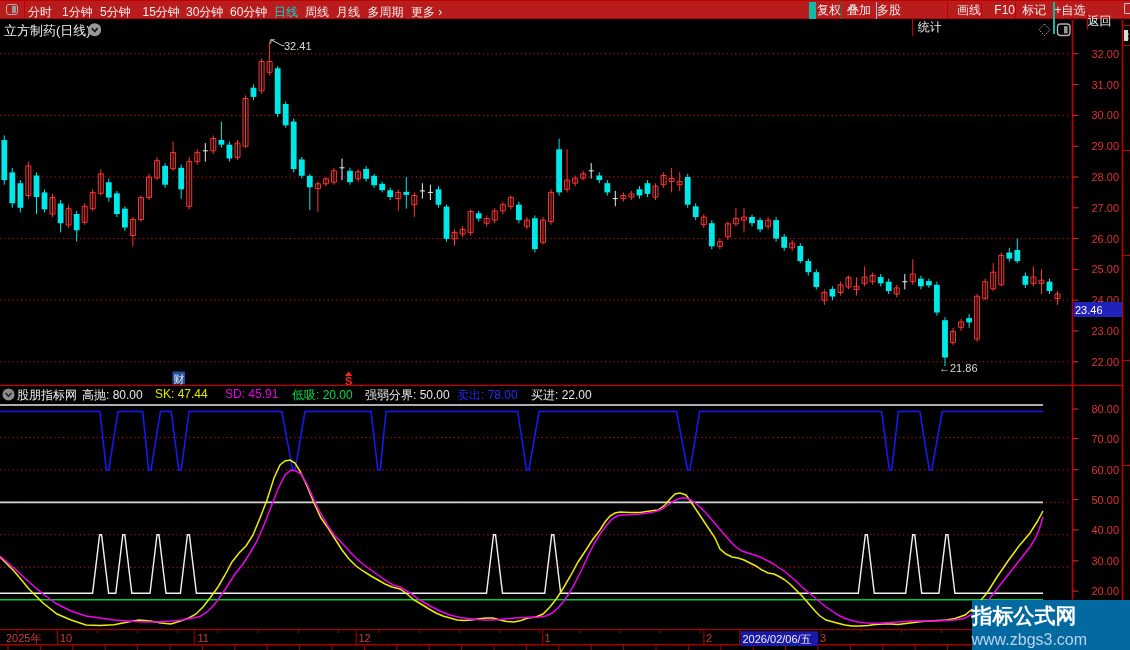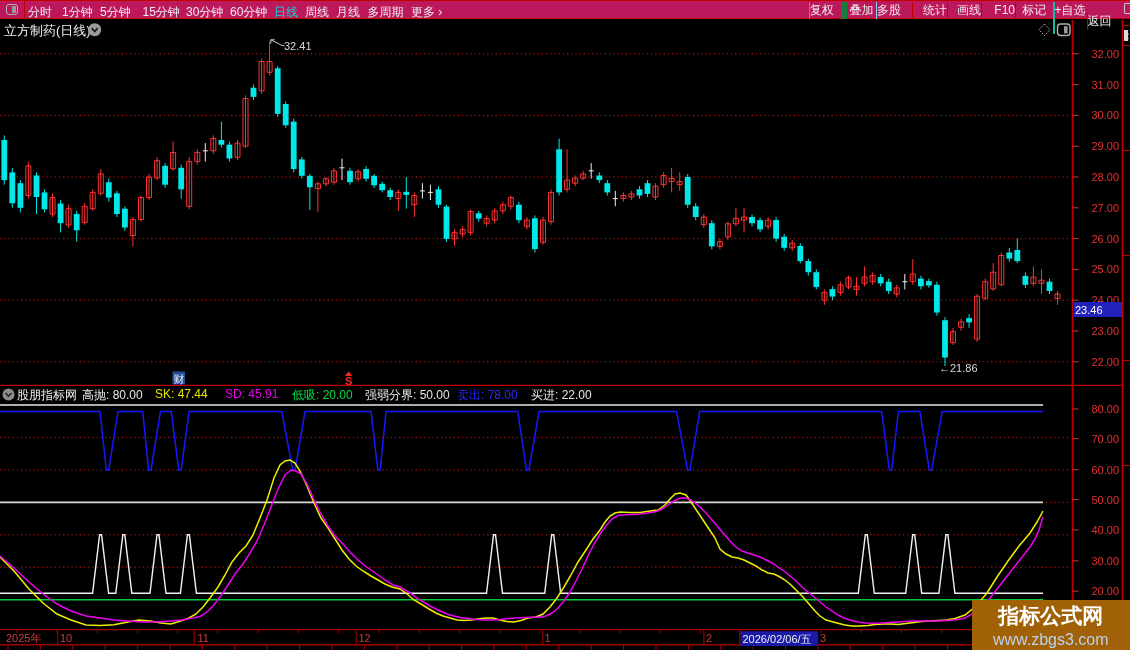--- a/index.html
+++ b/index.html
@@ -119,39 +119,39 @@
     <text x="60" y="641.5" fill="#cc3a3a" font-size="11">10</text>
     <text x="197.5" y="641.5" fill="#cc3a3a" font-size="11">11</text>
     <text x="358.5" y="641.5" fill="#cc3a3a" font-size="11">12</text>
     <text x="544.5" y="641.5" fill="#cc3a3a" font-size="11">1</text>
     <text x="706" y="641.5" fill="#cc3a3a" font-size="11">2</text>
     <text x="820" y="641.5" fill="#cc3a3a" font-size="11">3</text>
     <rect x="740.7" y="631.3" width="77.5" height="14.7" fill="#1a1aa8"></rect>
     <text x="742.5" y="643" fill="#f0f0f0" font-size="11">2026/02/06/五</text>
   </svg>
 
-<div style="position:absolute;left:0;top:0;width:1130px;height:19px;border-top:1px solid #c00000;border-bottom:1.5px solid #c00000;background:#be185d;font-size:12px">
+<div style="position:absolute;left:0;top:0;width:1130px;height:19px;border-top:1px solid #c00000;border-bottom:1.5px solid #c00000;background:#b91c1c;font-size:12px">
  <div style="position:absolute;left:5.5px;top:2.5px;width:12px;height:11px;border:1.4px solid #b0b0b0;border-radius:3px"></div>
  <div style="position:absolute;left:11.5px;top:4.5px;width:4px;height:7px;background:#999"></div>
  <div style="position:absolute;left:23.5px;top:0;width:1px;height:17px;background:#c00000"></div>
  <div style="position:absolute;left:28px;top:3px;color:#eee">分时</div>
     <div style="position:absolute;left:62px;top:3px;color:#eee">1分钟</div>
     <div style="position:absolute;left:100px;top:3px;color:#eee">5分钟</div>
     <div style="position:absolute;left:142.5px;top:3px;color:#eee">15分钟</div>
     <div style="position:absolute;left:186px;top:3px;color:#eee">30分钟</div>
     <div style="position:absolute;left:230px;top:3px;color:#eee">60分钟</div>
     <div style="position:absolute;left:274px;top:3px;color:#00dcdc">日线</div>
     <div style="position:absolute;left:305px;top:3px;color:#eee">周线</div>
     <div style="position:absolute;left:336px;top:3px;color:#eee">月线</div>
     <div style="position:absolute;left:367.5px;top:3px;color:#eee">多周期</div>
     <div style="position:absolute;left:411px;top:3px;color:#eee">更多 ›</div>
- <div style="position:absolute;left:808.8px;top:1px;width:32.2px;height:17px;border-left:1px solid #14b8a6;text-align:left;line-height:17px;color:#eee">复权</div>
-    <div style="position:absolute;left:841px;top:1px;width:35px;height:17px;border-left:6px solid #15803d;text-align:center;line-height:17px;color:#eee">叠加</div>
+ <div style="position:absolute;left:808.8px;top:1px;width:32.2px;height:17px;border-left:7px solid #14b8a6;text-align:right;line-height:17px;color:#eee">复权</div>
+    <div style="position:absolute;left:841px;top:1px;width:35px;height:17px;border-left:1px solid #15803d;text-align:center;line-height:17px;color:#eee">叠加</div>
     <div style="position:absolute;left:876px;top:1px;width:35.6px;height:17px;border-left:1px solid #7dd3fc;text-align:left;line-height:17px;color:#eee">多股</div>
-    <div style="position:absolute;left:911.6px;top:1px;width:35.4px;height:17px;border-left:1px solid #c00000;text-align:right;line-height:17px;color:#eee">统计</div>
+    <div style="position:absolute;left:911.6px;top:18px;width:35.4px;height:17px;border-left:1px solid #c00000;text-align:center;line-height:17px;color:#eee">统计</div>
     <div style="position:absolute;left:947px;top:1px;width:34px;height:17px;border-left:1px solid #c00000;text-align:right;line-height:17px;color:#eee">画线</div>
     <div style="position:absolute;left:981px;top:1px;width:34px;height:17px;border-left:1px solid #c00000;text-align:right;line-height:17px;color:#eee">F10</div>
     <div style="position:absolute;left:1015px;top:1px;width:37.5px;height:17px;border-left:1px solid #c00000;text-align:center;line-height:17px;color:#eee">标记</div>
     <div style="position:absolute;left:1052.5px;top:1px;width:34.1px;height:32px;border-left:2px solid #14b8a6;text-align:left;line-height:17px;color:#eee">+自选</div>
     <div style="position:absolute;left:1086.6px;top:12px;width:35.4px;height:17px;border-left:1px solid #c00000;text-align:left;line-height:17px;color:#eee">返回</div>
 </div>
 
 <div style="position:absolute;left:4px;top:21.5px;color:#f0f0f0;font-size:13px">立方制药(日线)</div>
 <svg width="14" height="14" viewBox="0 0 14 14" style="position:absolute;left:88px;top:22.5px">
     <circle cx="6.7" cy="6.7" r="6.5" fill="#9a9a9a"></circle>
@@ -182,15 +182,15 @@
  <div style="writing-mode:vertical-rl;font-size:10px;line-height:6px;color:#ddd;letter-spacing:0;margin-left:-4px">分笔段画线分析标记主图指标副图指标多窗口设置周期切换画线工具更多功能设置分笔段画线分析标记主图指标副图指标多窗口设置周期切换画线工具更多功能设置</div>
 </div>
 <div style="position:absolute;left:1123px;top:25px;width:7px;height:1px;background:#c00000"></div>
 <div style="position:absolute;left:1123px;top:45px;width:7px;height:1px;background:#c00000"></div>
 <div style="position:absolute;left:1123px;top:150px;width:7px;height:1px;background:#c00000"></div>
 <div style="position:absolute;left:1123px;top:255px;width:7px;height:1px;background:#c00000"></div>
 <div style="position:absolute;left:1123px;top:360px;width:7px;height:1px;background:#c00000"></div>
 <div style="position:absolute;left:1123px;top:465px;width:7px;height:1px;background:#c00000"></div>
 <div style="position:absolute;left:1124px;top:2.5px;width:6px;height:11px;border:1.5px solid #c8c8c8;border-right:none;border-radius:2px 0 0 2px"></div>
 
-<div style="position:absolute;left:971.5px;top:600px;width:158.5px;height:50px;background:#a16207;text-align:center">
+<div style="position:absolute;left:971.5px;top:600px;width:158.5px;height:50px;background:#0369a1;text-align:left">
  <div style="color:#fff;font-size:21px;font-weight:bold;margin-top:2px">指标公式网</div>
  <div style="color:#b9d2ee;font-size:16px;margin-top:1px">www.zbgs3.com</div>
 </div>
 </body></html>

